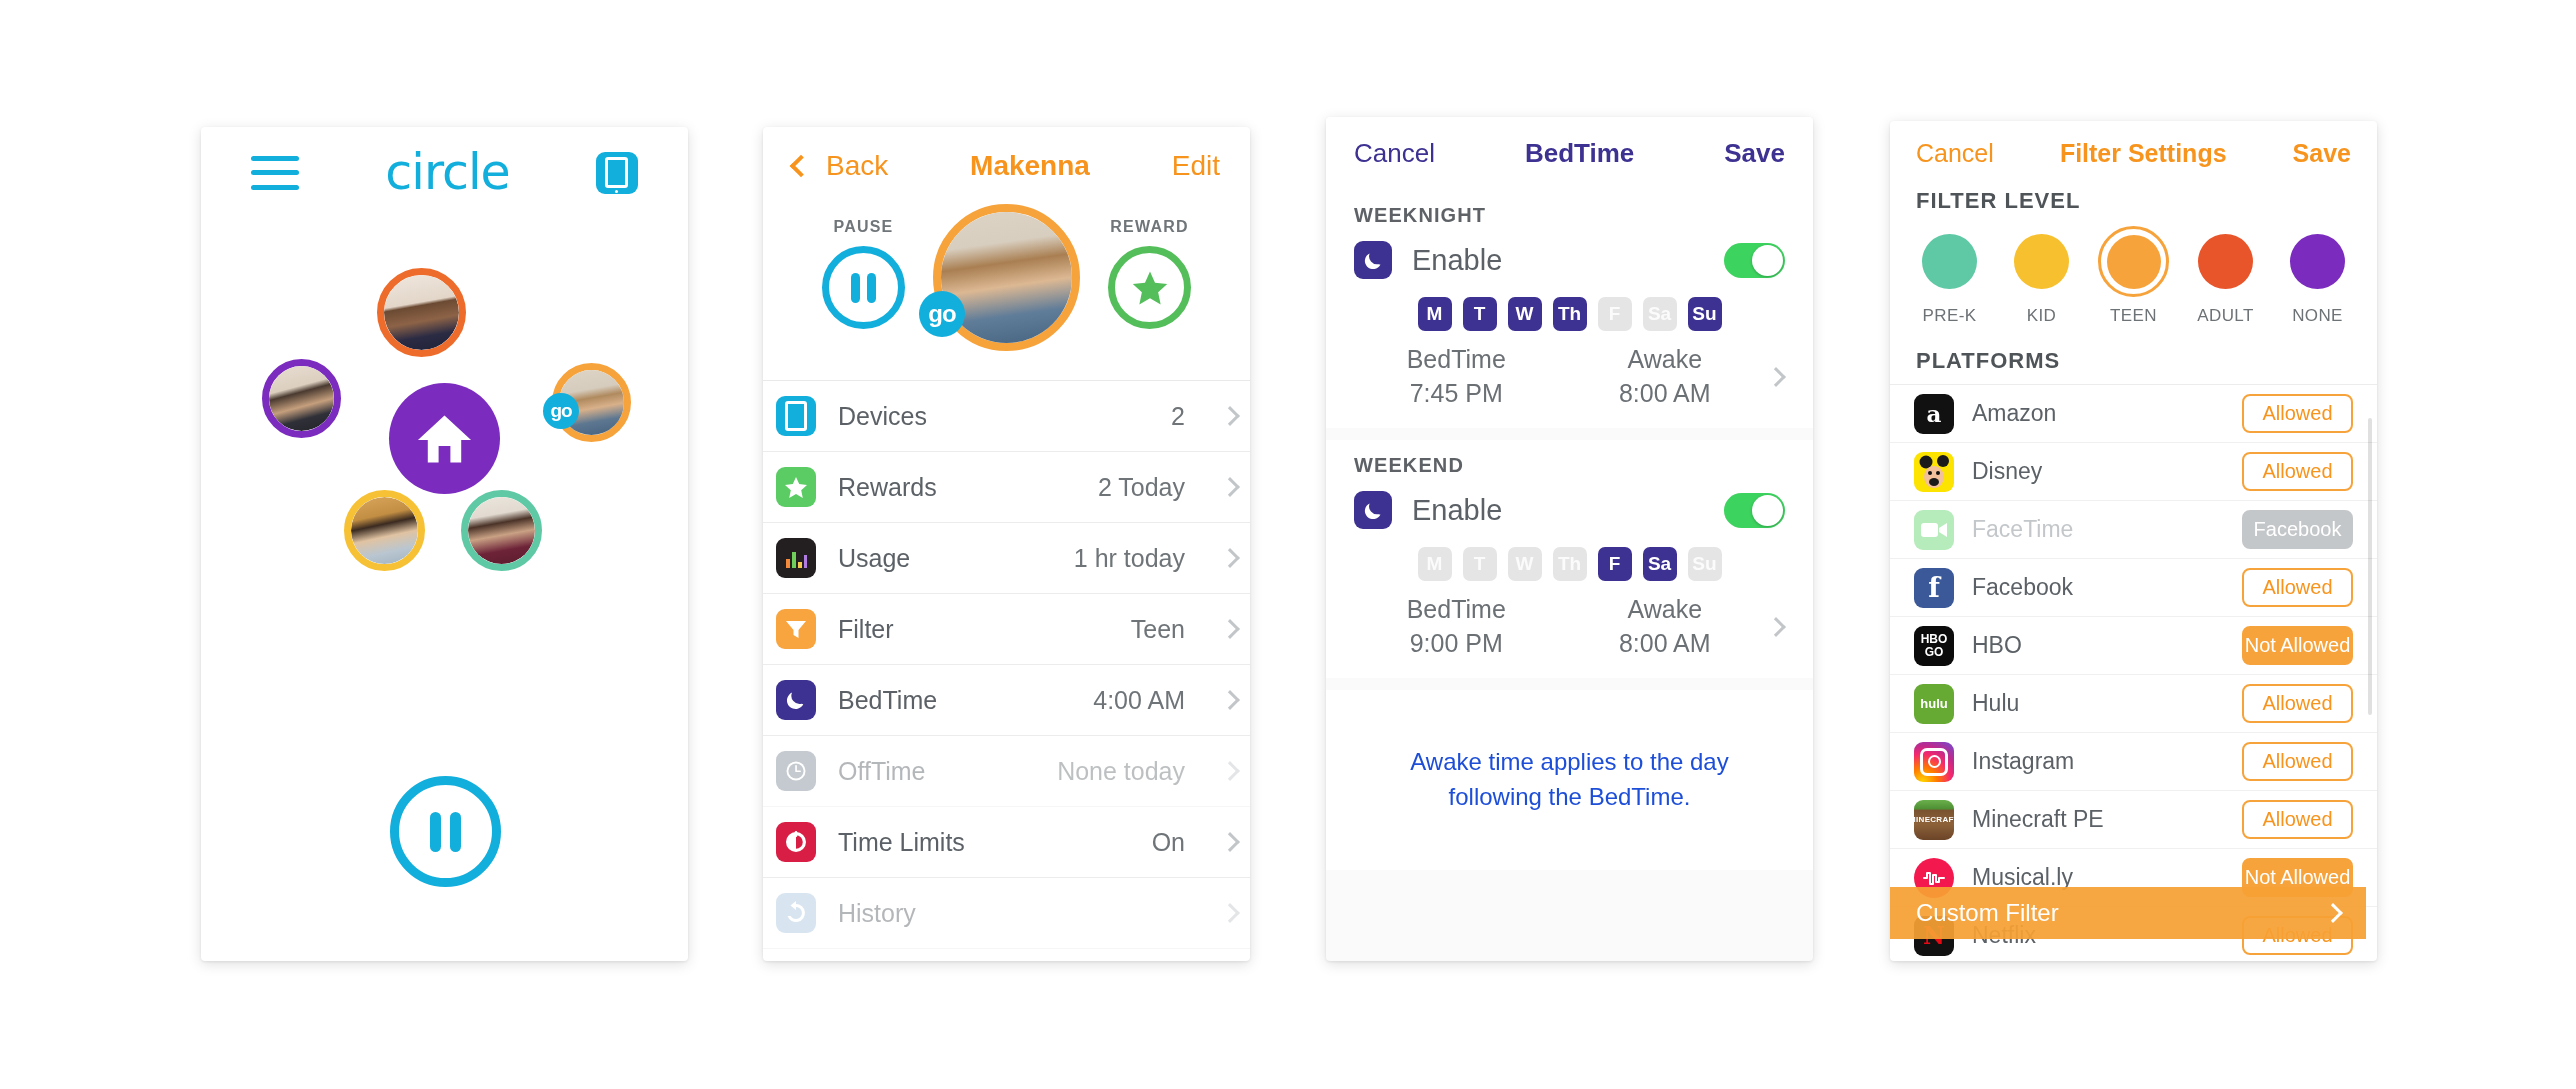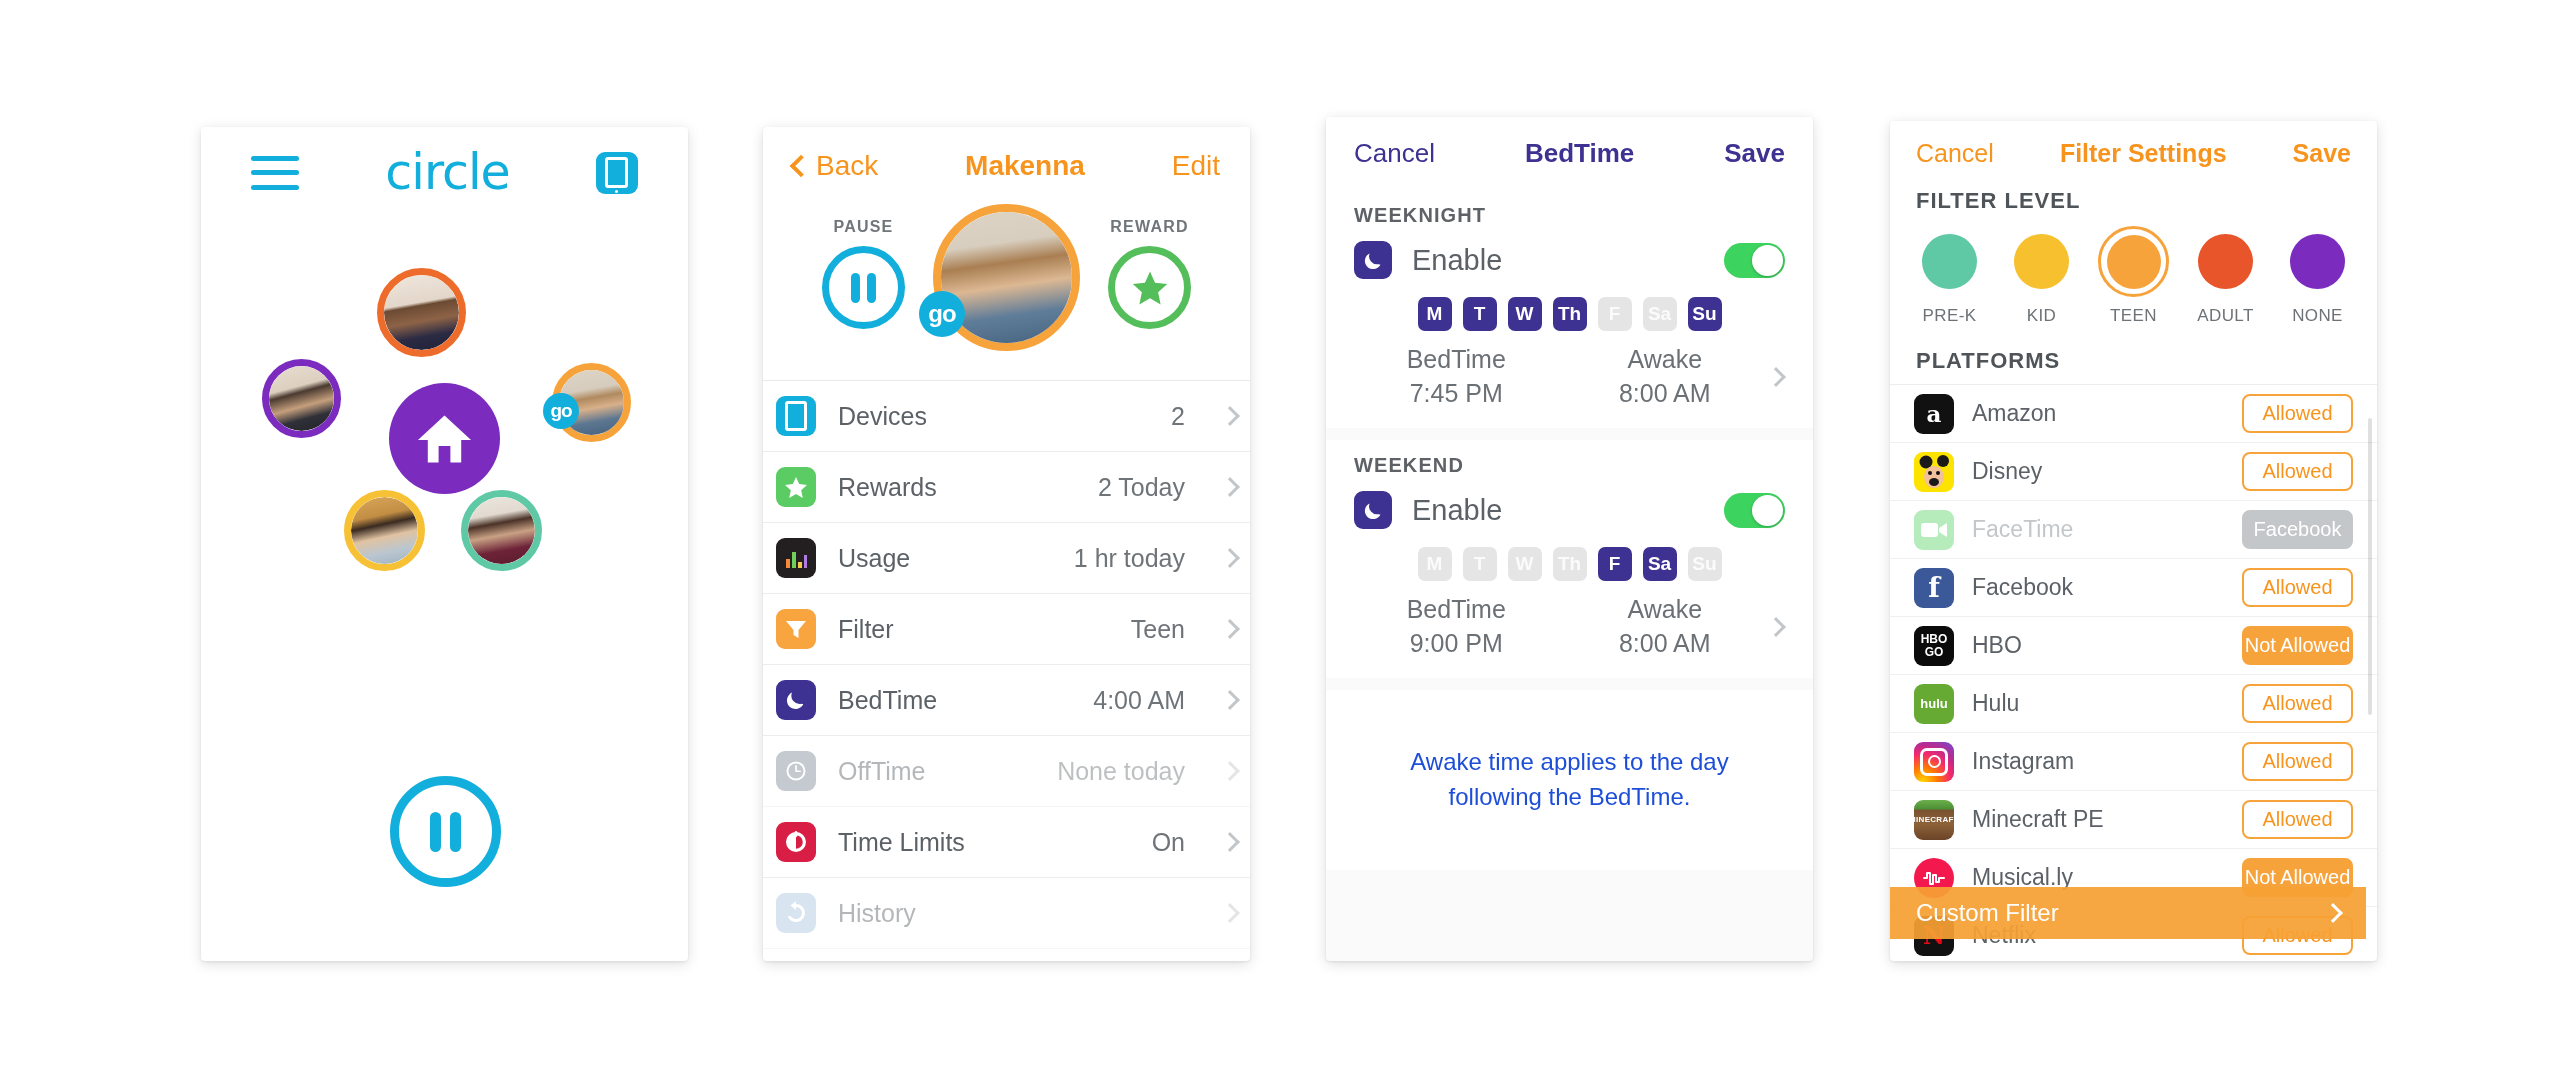--- a/index.html
+++ b/index.html
@@ -34,21 +34,21 @@
     display:flex;align-items:center;justify-content:center;font-size:22px;font-weight:700;}
   .go-badge span{letter-spacing:-1px;}
 
   .p1-pause{position:absolute;left:50%;margin-left:-55px;top:649px;width:111px;height:111px;border-radius:50%;
     border:9px solid #12AEDC;box-sizing:border-box;display:flex;align-items:center;justify-content:center;gap:9px;}
   .p1-pause i{display:block;width:11px;height:40px;border-radius:6px;background:#12AEDC;}
 
   
   #panel-profile{left:763px;top:127px;width:487px;height:834px;}
   .p2-head{height:77px;display:flex;align-items:center;justify-content:space-between;padding:0 30px;color:#F7941E;}
-  .p2-head .back{display:flex;align-items:center;font-size:28px;gap:7px;}
+  .p2-head .back{display:flex;align-items:center;font-size:28px;gap:17px;}
   .chev-l{display:inline-block;width:12px;height:12px;border-left:4px solid #F7941E;border-bottom:4px solid #F7941E;transform:rotate(45deg);}
   .p2-name{font-size:28px;font-weight:700;}
   .p2-edit{font-size:28px;}
   .p2-hero{height:176px;display:flex;align-items:flex-start;justify-content:center;gap:28px;position:relative;}
   .hero-side{display:flex;flex-direction:column;align-items:center;padding-top:14px;}
   .hero-side .lbl{font-size:16px;letter-spacing:1.2px;color:#6f7579;font-weight:600;margin-bottom:10px;}
   .ring-btn{width:83px;height:83px;border-radius:50%;box-sizing:border-box;display:flex;align-items:center;justify-content:center;gap:7px;}
   .ring-pause{border:7px solid #12AEDC;}
   .ring-pause i{width:9px;height:30px;border-radius:5px;background:#12AEDC;display:block;}
   .ring-reward{border:7px solid #54BE5B;}

